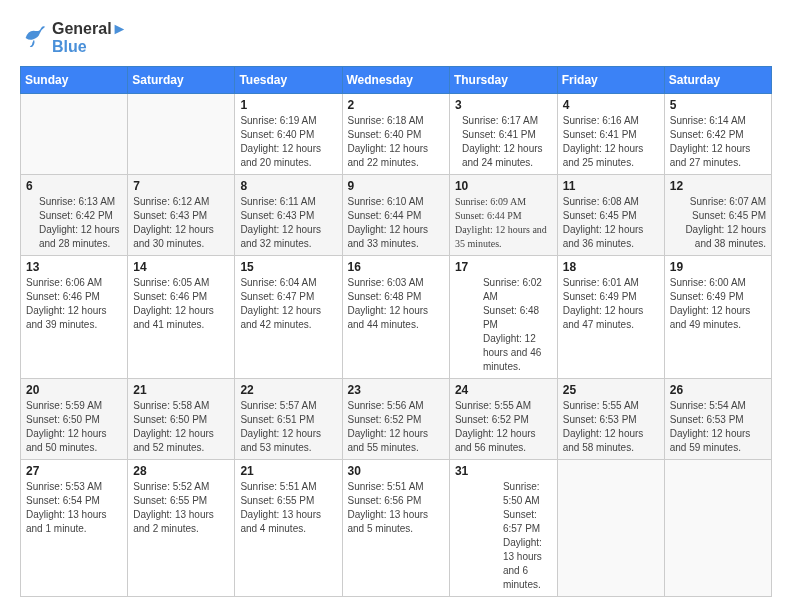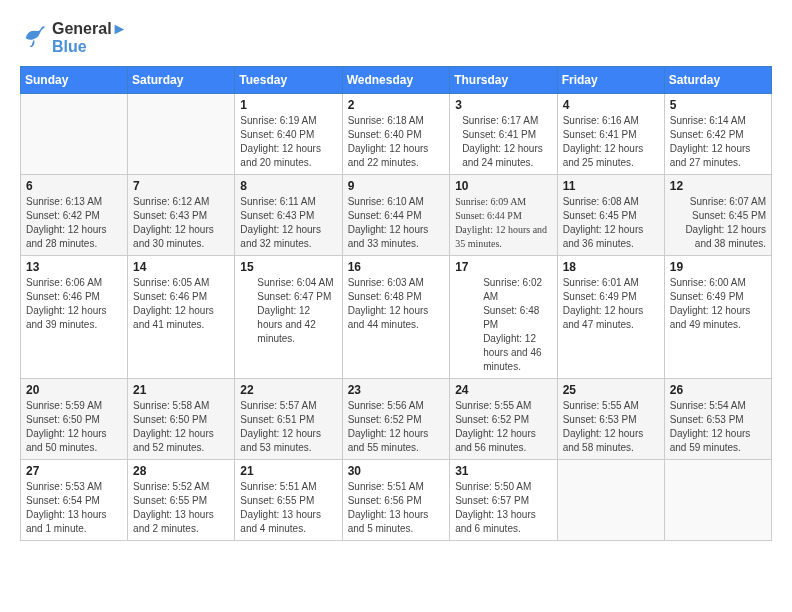--- a/index.html
+++ b/index.html
@@ -138,21 +138,21 @@
         <td>
           <div class="day-num">5</div>
           <div class="day-info" style="white-space: pre-line;">Sunrise: 6:14 AM
 Sunset: 6:42 PM
 Daylight: 12 hours and 27 minutes.</div>
         </td>
       </tr>
       <tr>
         <td>
           <div class="day-num">6</div>
-          <div class="day-info" style="white-space: pre-line;">Sunrise: 6:13 AM
+          <div class="day-info" style="white-space: pre-line; margin-left: 13px;">Sunrise: 6:13 AM
 Sunset: 6:42 PM
 Daylight: 12 hours and 28 minutes.</div>
         </td>
         <td>
           <div class="day-num">7</div>
           <div class="day-info" style="white-space: pre-line;">Sunrise: 6:12 AM
 Sunset: 6:43 PM
 Daylight: 12 hours and 30 minutes.</div>
         </td>
         <td>
@@ -194,21 +194,21 @@
 Daylight: 12 hours and 39 minutes.</div>
         </td>
         <td>
           <div class="day-num">14</div>
           <div class="day-info" style="white-space: pre-line;">Sunrise: 6:05 AM
 Sunset: 6:46 PM
 Daylight: 12 hours and 41 minutes.</div>
         </td>
         <td>
           <div class="day-num">15</div>
-          <div class="day-info" style="white-space: pre-line; margin-left: 17px;">Sunrise: 6:04 AM
+          <div class="day-info" style="white-space: pre-line;">Sunrise: 6:04 AM
 Sunset: 6:47 PM
 Daylight: 12 hours and 42 minutes.</div>
         </td>
         <td>
           <div class="day-num">16</div>
           <div class="day-info" style="white-space: pre-line;">Sunrise: 6:03 AM
 Sunset: 6:48 PM
 Daylight: 12 hours and 44 minutes.</div>
         </td>
         <td>
@@ -294,21 +294,21 @@
 Daylight: 13 hours and 4 minutes.</div>
         </td>
         <td>
           <div class="day-num">30</div>
           <div class="day-info" style="white-space: pre-line;">Sunrise: 5:51 AM
 Sunset: 6:56 PM
 Daylight: 13 hours and 5 minutes.</div>
         </td>
         <td>
           <div class="day-num">31</div>
-          <div class="day-info" style="white-space: pre-line;">Sunrise: 5:50 AM
+          <div class="day-info" style="white-space: pre-line; margin-left: 48px;">Sunrise: 5:50 AM
 Sunset: 6:57 PM
 Daylight: 13 hours and 6 minutes.</div>
         </td>
         <td class="empty-cell"></td>
         <td class="empty-cell"></td>
       </tr>
     </tbody>
 </table>
 
 </body></html>

